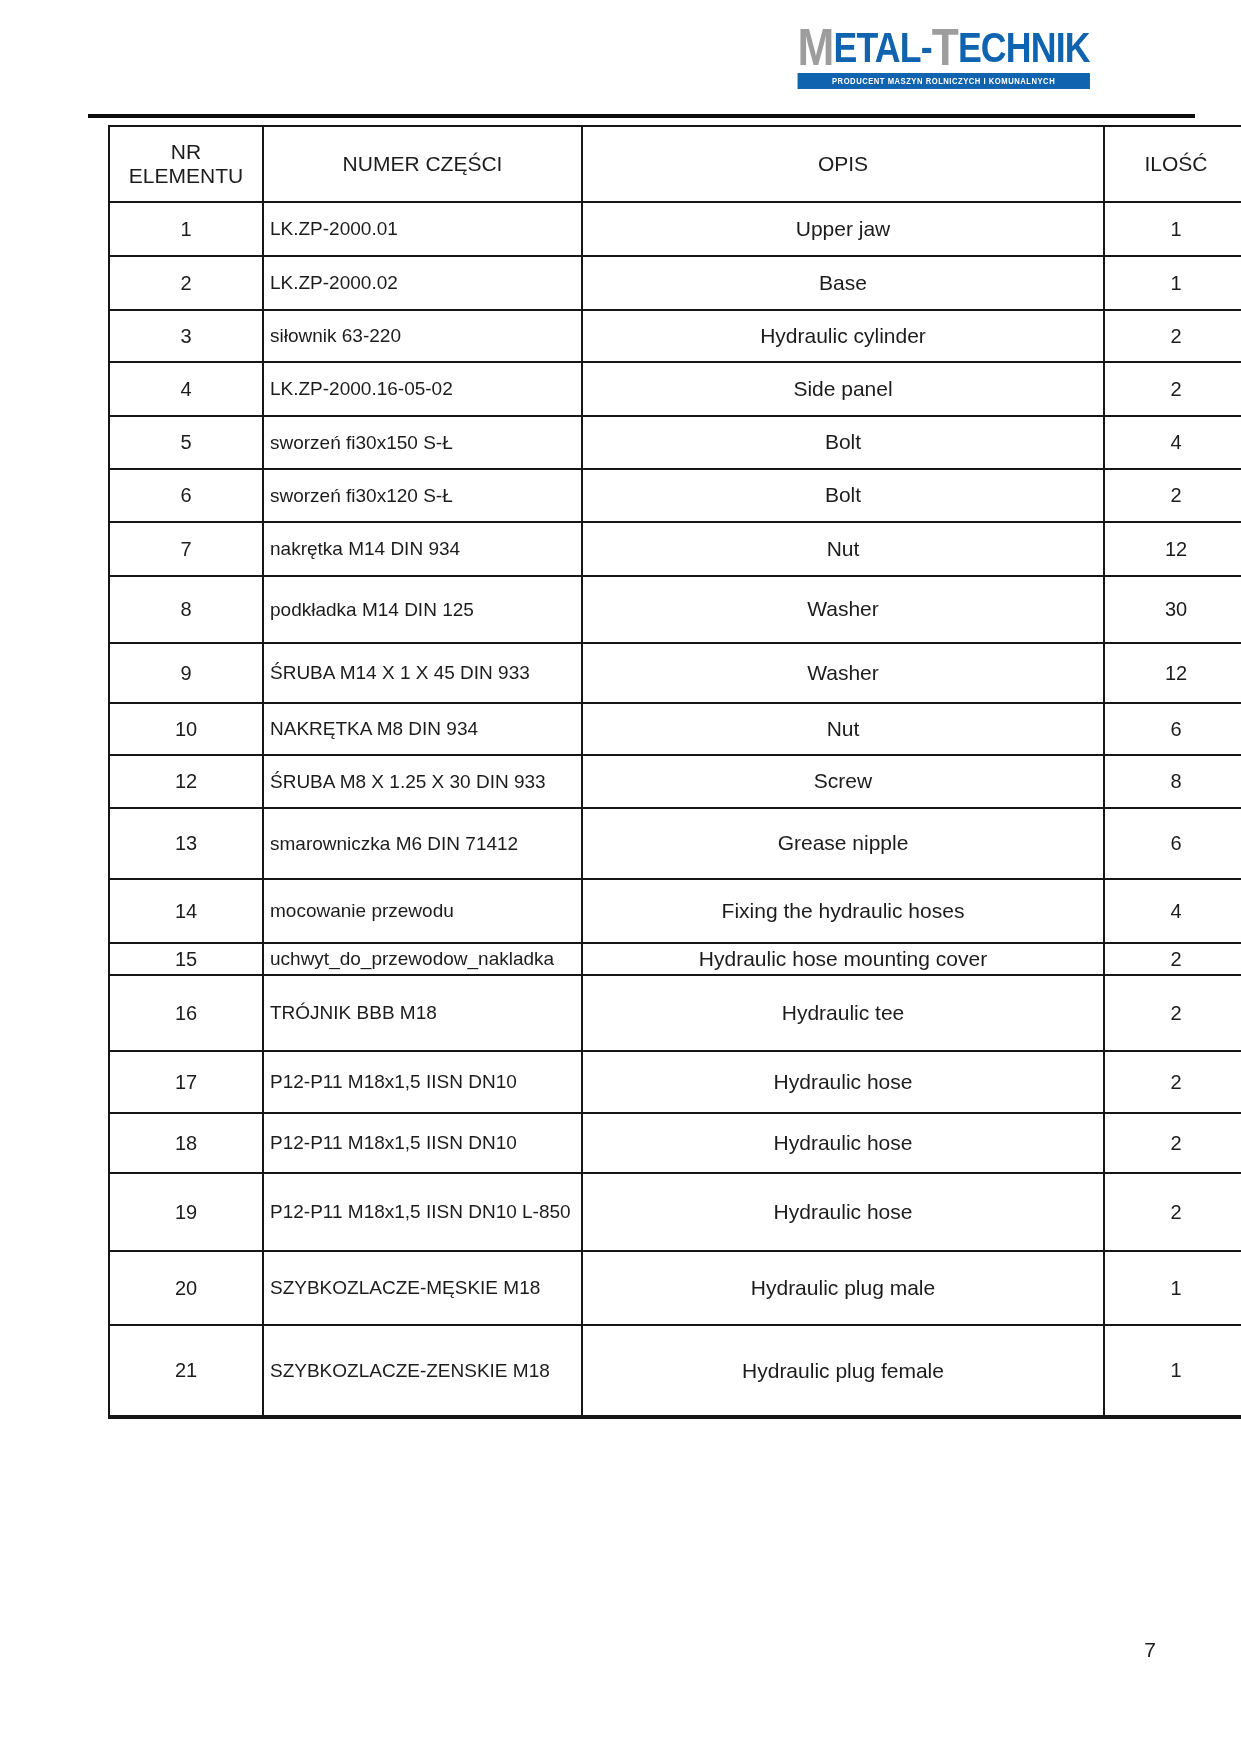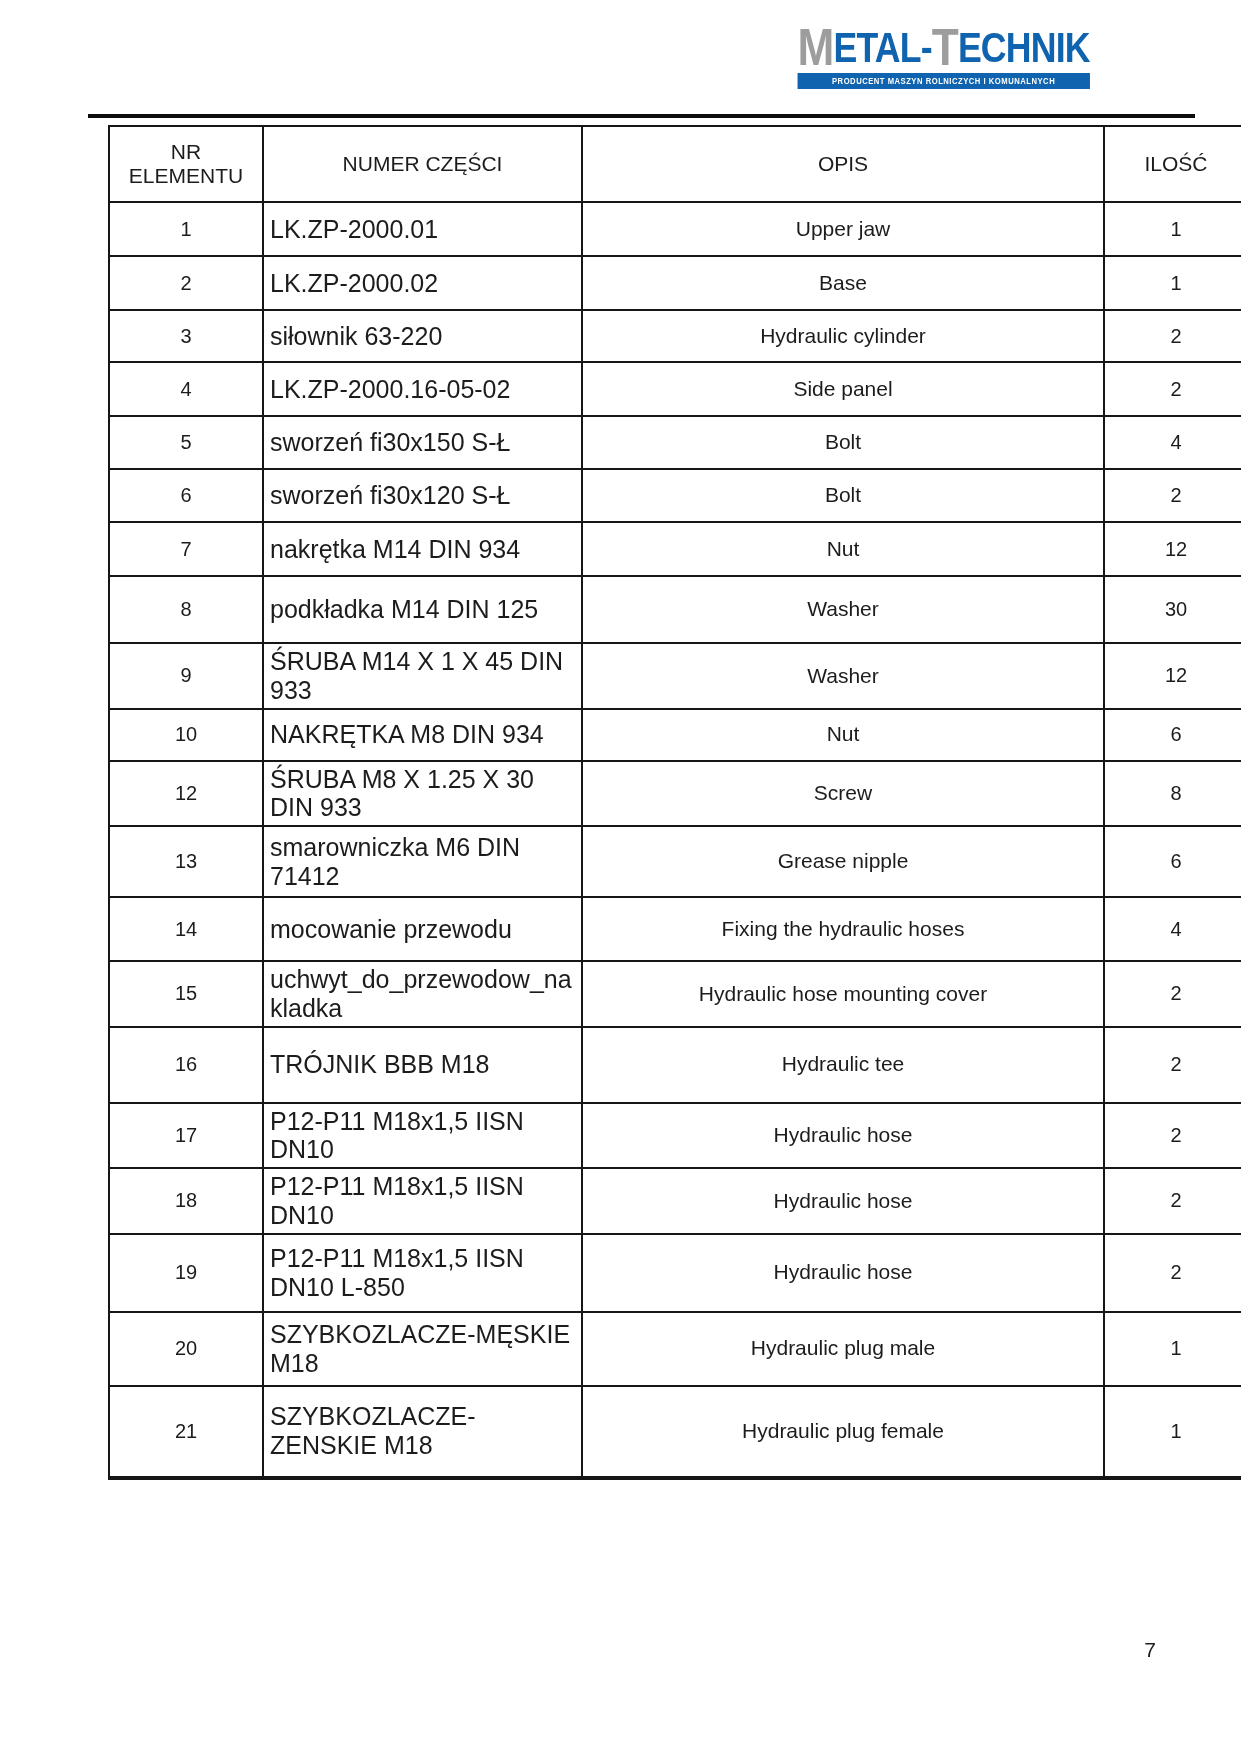--- a/index.html
+++ b/index.html
@@ -74,21 +74,21 @@
   .bom-table th, .bom-table td {
     border: 2px solid #161616;
     padding: 3px 6px;
     vertical-align: middle;
     font-weight: normal;
     line-height: 1.15;
   }
   .bom-table thead tr { height: 76px; }
   .bom-table th { text-align: center; font-size: 21px; }
   .col-nr   { width: 140px; text-align: center; }
-  .col-part { width: 305px; text-align: left; padding-left: 5px; overflow-wrap: anywhere; font-size: 25px; }
+  .col-part { width: 305px; text-align: left; padding-left: 5px; overflow-wrap: anywhere; font-size: 19px; }
   .col-desc { width: 508px; text-align: center; font-size: 21px; }
   .col-qty  { width: 130px; text-align: center; }
   .bom-table tbody tr:last-child td { border-bottom-width: 4px; }
 
   
   .bom-table tbody tr:nth-child(1)  { height: 54px; }
   .bom-table tbody tr:nth-child(2)  { height: 54px; }
   .bom-table tbody tr:nth-child(3)  { height: 52px; }
   .bom-table tbody tr:nth-child(4)  { height: 54px; }
   .bom-table tbody tr:nth-child(5)  { height: 53px; }

